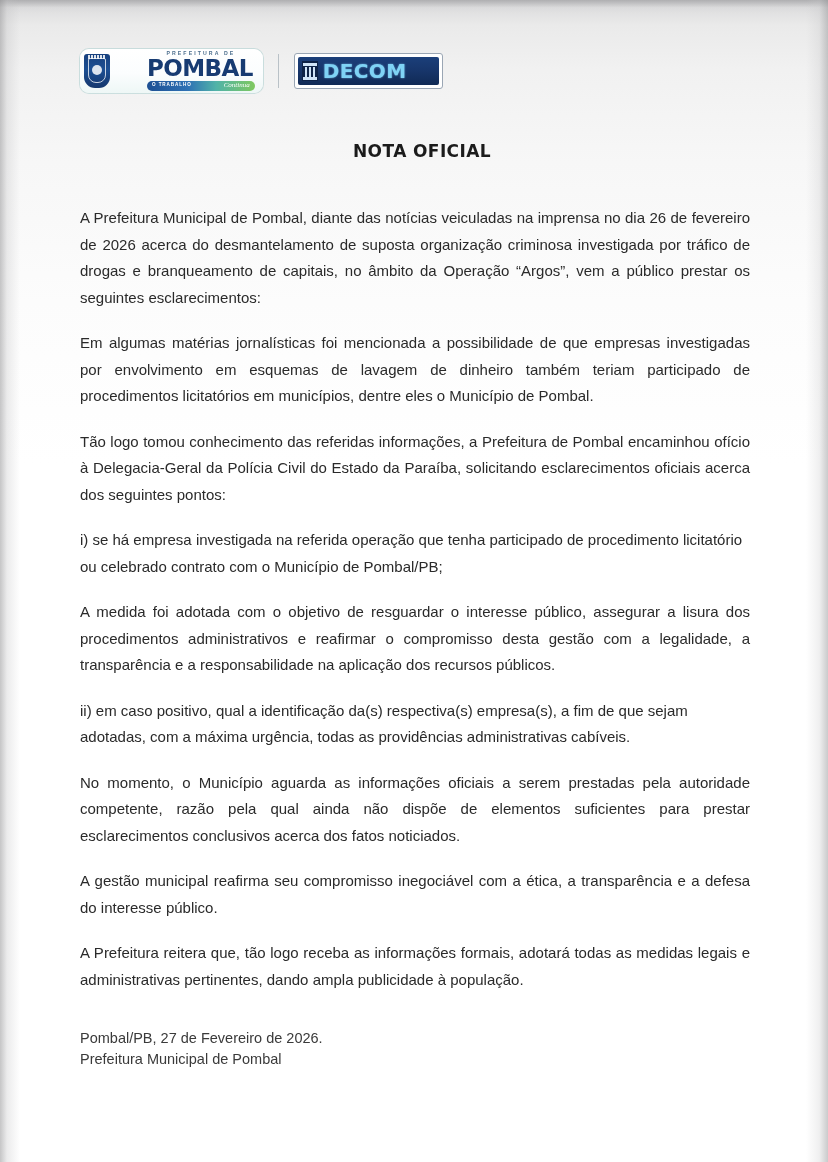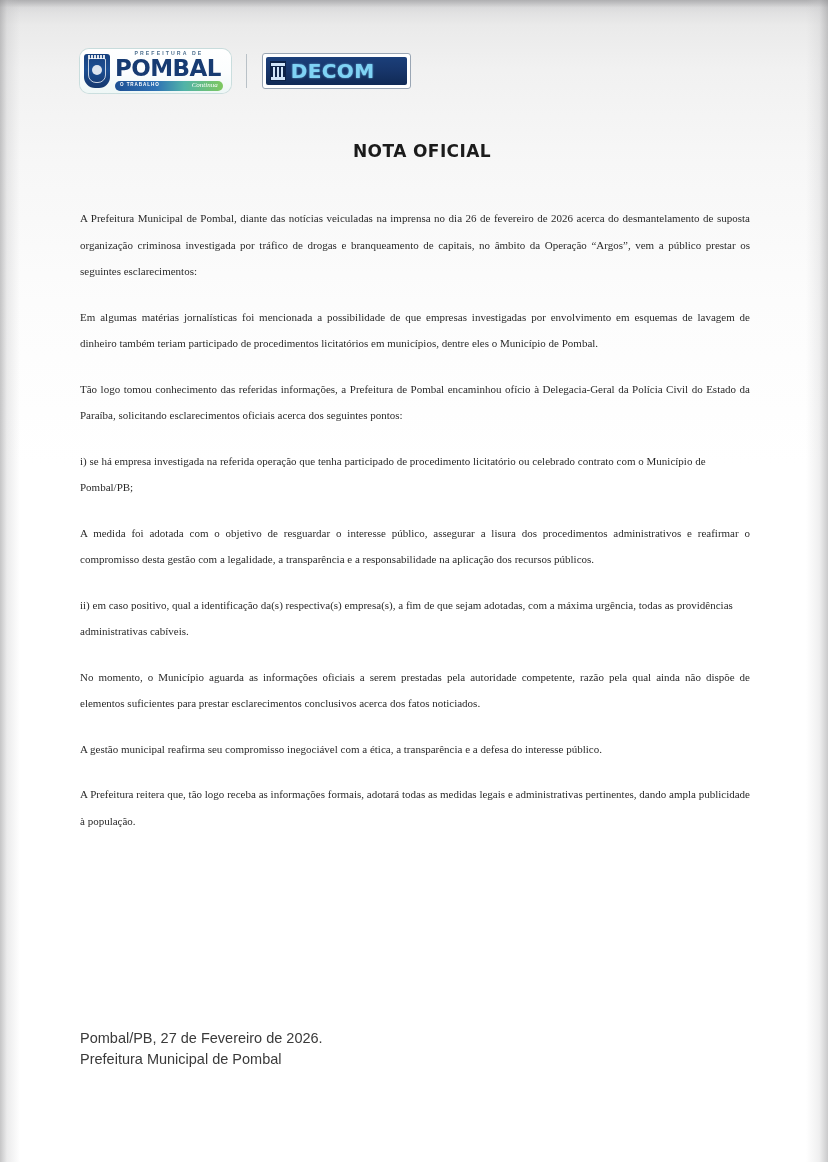--- a/index.html
+++ b/index.html
@@ -50,20 +50,21 @@
   
   .pombal-logo {
     position: relative;
     display: flex;
     align-items: center;
     height: 44px;
     padding: 2px 8px 2px 4px;
     border-radius: 9px;
     background: linear-gradient(180deg,#ffffff 0%,#fbfdfe 55%,#eef7f6 100%);
     box-shadow: 0 0 0 1px rgba(170,205,205,0.55);
+    gap: 32px;
   }
   .pombal-crest {
     width: 26px; height: 34px;
     margin-right: 5px;
     border-radius: 3px 3px 11px 11px;
     background: linear-gradient(180deg,#17407e 0%,#1d4f93 45%,#15376d 100%);
     position: relative;
     flex: none;
   }
   .pombal-crest::before {
@@ -206,26 +207,26 @@
     font-family: "DejaVu Sans", sans-serif;
   }
 
   #body {
     position: absolute;
     top: 205px;
     left: 80px;
     width: 670px;
   }
   .para {
-    font-size: 11px;
+    font-size: 15px;
     line-height: 26.5px;
     color: #2a2a2a;
     text-align: justify;
     margin: 0 0 19px 0;
-    font-family: Liberation Serif, serif;
+    font-family: Liberation Sans, sans-serif;
   }
   .para.left { text-align: left; }
   .para:last-child { margin-bottom: 0; }
 
   #signature {
     position: absolute;
     top: 1028px;
     left: 80px;
     width: 500px;
   }

